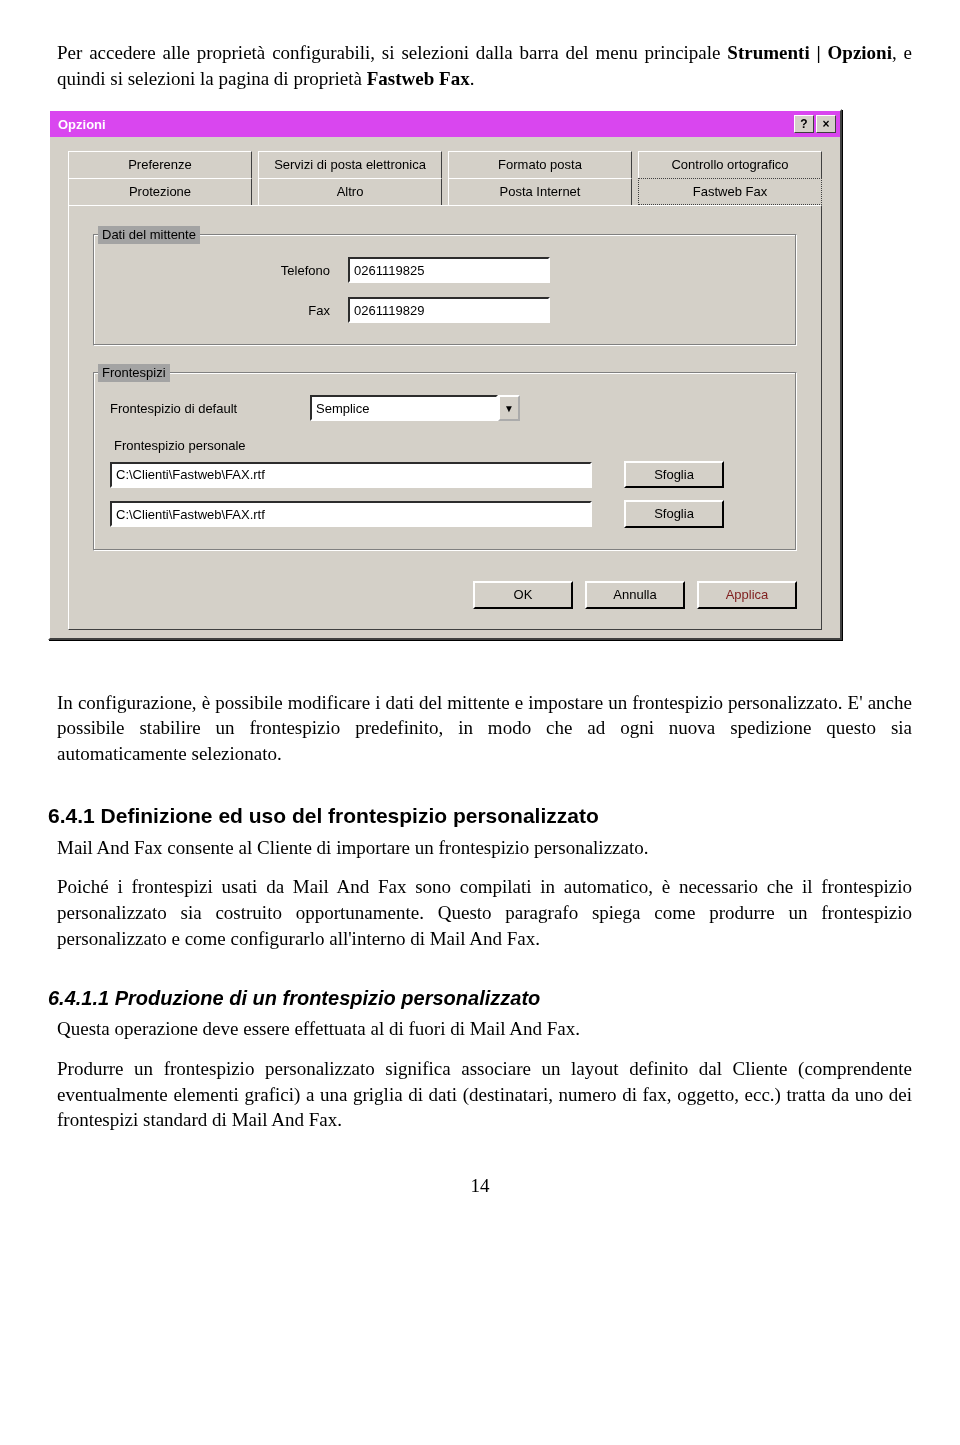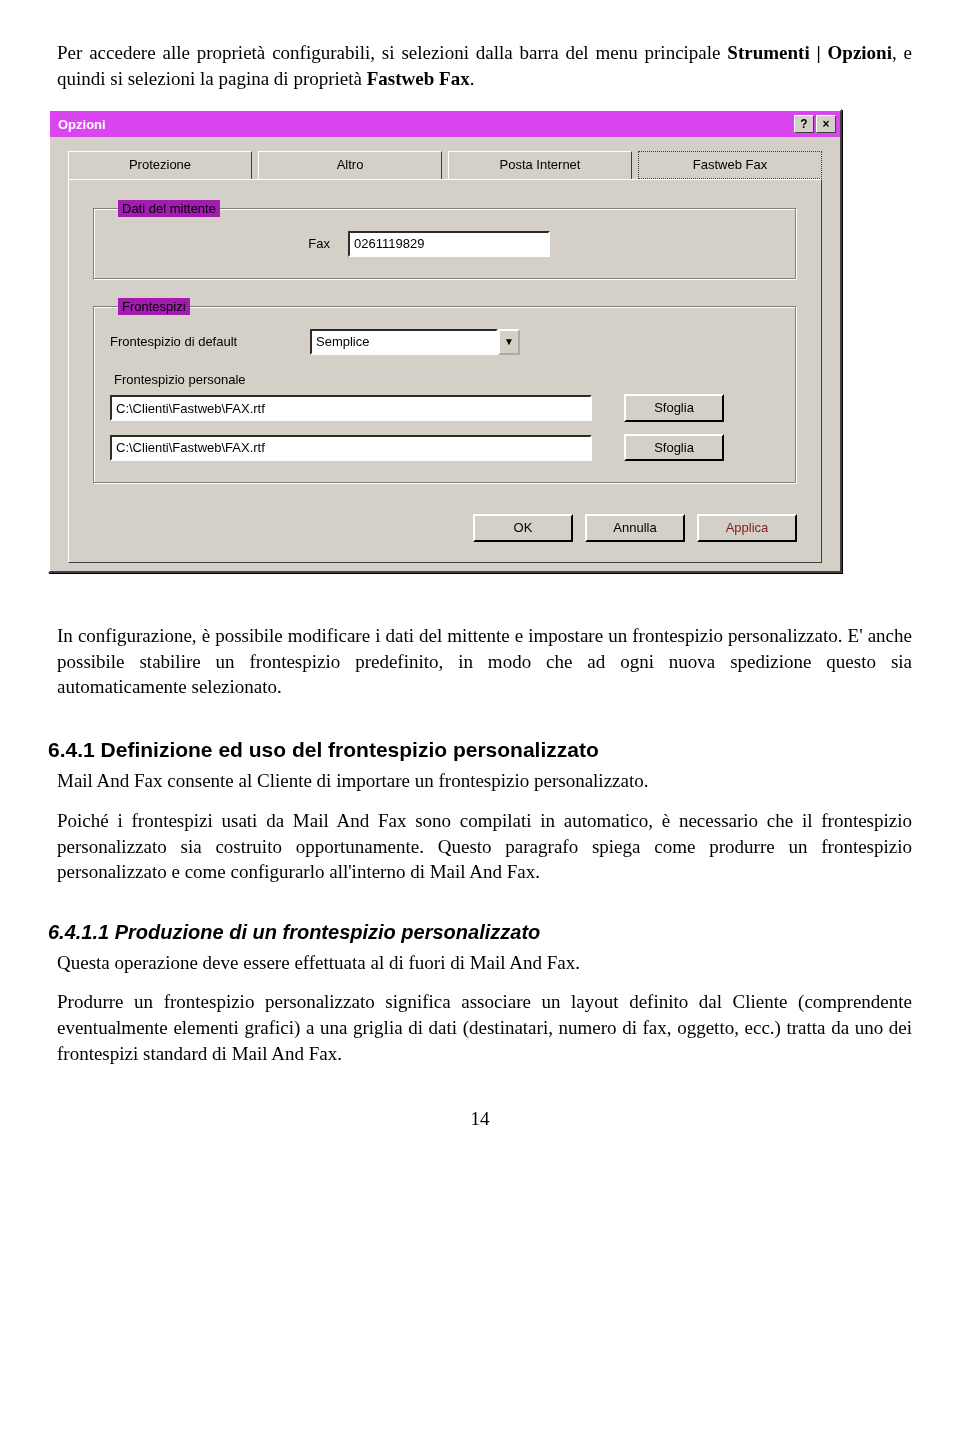--- a/index.html
+++ b/index.html
@@ -79,22 +79,22 @@
   border-left-color: #808080;
   border-right-color: #fff;
   border-bottom-color: #fff;
   box-shadow: inset -1px -1px 0 #808080, inset 1px 1px 0 #fff;
   padding: 22px 16px 18px 16px;
   margin-bottom: 26px;
   position: relative;
 }
 .groupbox .legend {
   position: absolute;
-  top: -9px; left: 24px;
-  background: #a21caf;
+  top: -9px; left: 4px;
+  background: #a3a3a3;
   padding: 0 4px;
 }
 .form-row {
   display: flex;
   align-items: center;
   margin-bottom: 14px;
 }
 .form-row label {
   width: 220px;
   text-align: right;
@@ -196,27 +196,37 @@
   </div>
 
   <div class="tabs-area">
     <div class="tab-rows">
       <div class="tab-row">
         <div class="tab">Protezione</div>
         <div class="tab">Altro</div>
         <div class="tab">Posta Internet</div>
         <div class="tab active">Fastweb Fax</div>
       </div>
+      <div class="tab-row">
+        <div class="tab">Preferenze</div>
+        <div class="tab">Servizi di posta elettronica</div>
+        <div class="tab">Formato posta</div>
+        <div class="tab">Controllo ortografico</div>
+      </div>
     </div>
 
     <div class="tab-panel">
 
       <div class="groupbox">
         <span class="legend">Dati del mittente</span>
 
+        <div class="form-row">
+          <label>Telefono</label>
+          <input class="textbox small" value="0261119825" style="">
+        </div>
         <div class="form-row" style="margin-bottom:4px;">
           <label>Fax</label>
           <input class="textbox small" value="0261119829" style="">
         </div>
       </div>
 
       <div class="groupbox">
         <span class="legend">Frontespizi</span>
 
         <div class="form-row left-label">

